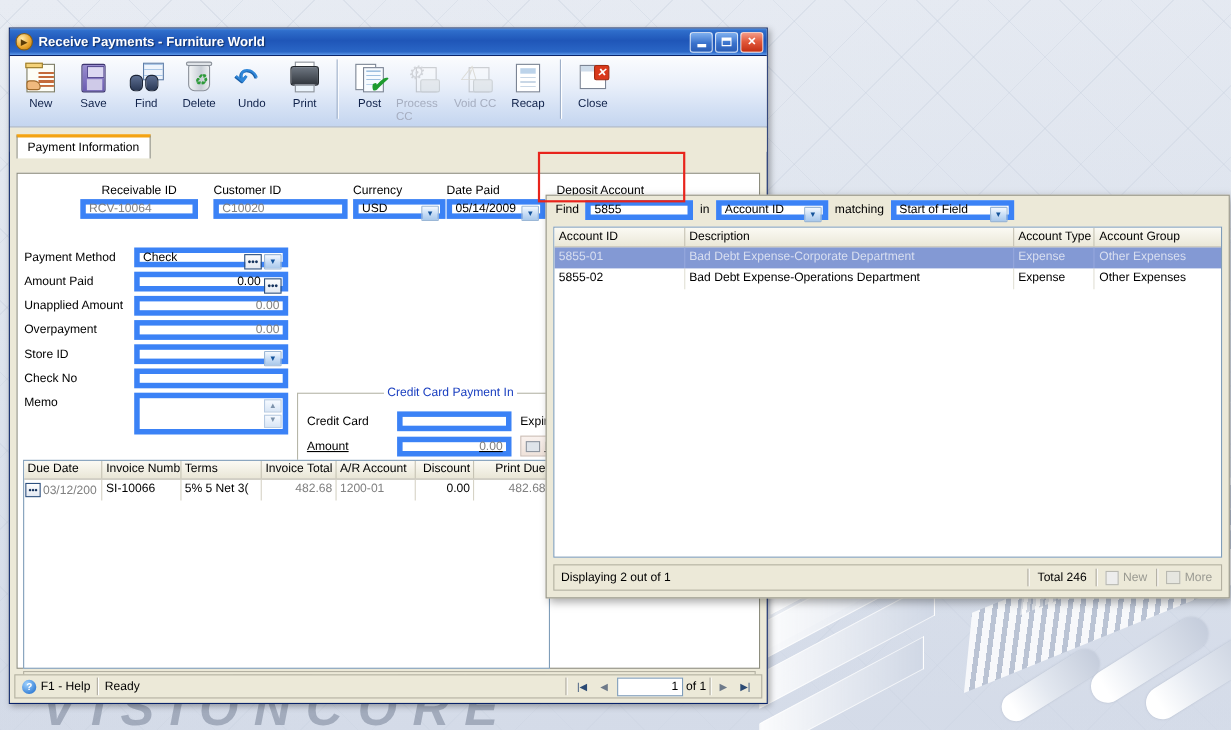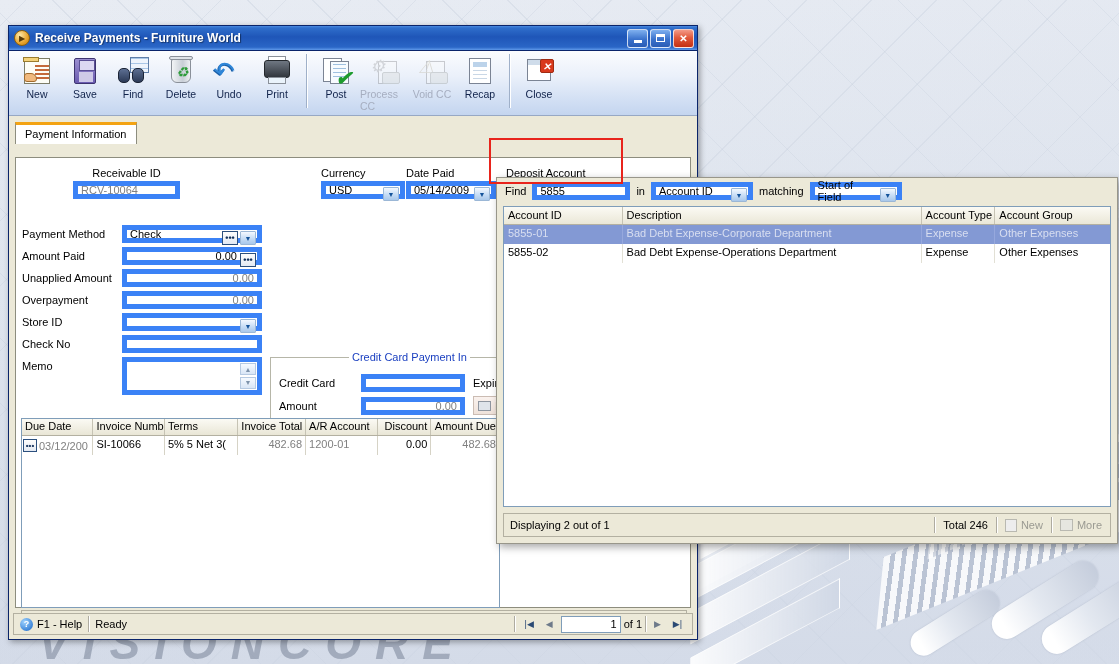--- a/index.html
+++ b/index.html
@@ -374,20 +374,24 @@
   <div class="tabstrip">
     <span class="tab">Payment Information</span>
   </div>
 
   <div class="formbody">
 
     <div style="position:absolute;left:57px;top:9px;width:107px;">
       <div class="lbl" style="text-align:center;">Receivable ID</div>
       <div class="fld ro" style="margin-top:2px;">RCV-10064</div>
     </div>
+    <div style="position:absolute;left:178px;top:9px;width:122px;">
+      <div class="lbl">Customer ID</div>
+      <div class="fld ro" style="margin-top:2px;">C10020</div>
+    </div>
     <div style="position:absolute;left:305px;top:9px;width:84px;">
       <div class="lbl">Currency</div>
       <div class="fld combo" style="margin-top:2px;">
         <span>USD</span>
         <span class="arrow">▼</span>
       </div>
     </div>
     <div style="position:absolute;left:390px;top:9px;width:90px;">
       <div class="lbl">Date Paid</div>
       <div class="fld combo" style="margin-top:2px;">
@@ -459,21 +463,21 @@
 
     <fieldset class="cc" style="height:188px;bottom:auto;">
       <legend>Credit Card Payment In</legend>
 
       <div style="position:absolute;left:8px;top:8px;width:420px;">
         <div style="display:flex;align-items:center;height:23px;">
           <span class="lbl" style="width:82px;">Credit Card</span>
           <span class="fld" style="width:104px;"></span>
           <span class="lbl" style="margin-left:8px;">Expiratio</span>
         </div>
-        <div style="display:flex;align-items:center;height:23px;">
+        <div style="display:flex;align-items:center;height:23px;text-decoration:underline;">
           <span class="lbl" style="width:82px;">Amount</span>
           <span class="fld right ro" style="width:104px;">0.00</span>
           <span style="margin-left:8px;display:flex;align-items:center;gap:4px;height:19px;padding:0 4px;
                        background:linear-gradient(180deg,#faf2ee,#efe2da);border:1px solid #cbbcb3;color:#9a9a92;">
             <span style="width:13px;height:10px;border:1px solid #8f96a0;background:#dfe4ea;display:inline-block;"></span>
             <span>Pro</span>
           </span>
         </div>
         <div style="display:flex;align-items:center;height:23px;">
           <span class="lbl" style="width:82px;">Name on Card</span>
@@ -502,21 +506,21 @@
     </fieldset>
 
     <div class="grid" style="position:absolute;left:5px;top:260px;width:479px;height:190px;overflow:hidden;">
       <div class="ghead">
         <div style="width:76px;">Due Date</div>
         <div style="width:76px;">Invoice Numb</div>
         <div style="width:78px;">Terms</div>
         <div style="width:72px;text-align:right;">Invoice Total</div>
         <div style="width:76px;">A/R Account</div>
         <div style="width:57px;text-align:right;">Discount</div>
-        <div style="width:72px;text-align:right;border-right:none;">Amount Due</div>
+        <div style="width:72px;text-align:right;border-right:none;">Print Due</div>
       </div>
       <div class="grow">
         <div style="width:76px;display:flex;align-items:center;gap:2px;padding-left:1px;">
           <span style="width:14px;height:13px;border:1px solid #2b4f7e;background:linear-gradient(180deg,#fdfdfd,#e3e9f2);
                        font-size:8px;font-weight:bold;color:#14325c;display:flex;align-items:center;justify-content:center;line-height:5px;">•••</span>
           <span style="color:#808080;">03/12/200</span>
         </div>
         <div style="width:76px;">SI-10066</div>
         <div style="width:78px;">5% 5 Net 3(</div>
         <div style="width:72px;text-align:right;color:#808080;">482.68</div>
@@ -564,21 +568,21 @@
 
   <div class="findbar">
     <span class="lbl">Find</span>
     <span class="fld" style="width:98px;">5855</span>
     <span class="lbl">in</span>
     <span class="fld combo" style="width:102px;position:relative;">
       <span>Account ID</span>
       <span class="arrow">▼</span>
     </span>
     <span class="lbl">matching</span>
-    <span class="fld combo" style="width:92px;position:relative;">
+    <span class="fld combo" style="width:112px;position:relative;">
       <span>Start of Field</span>
       <span class="arrow">▼</span>
     </span>
   </div>
 
   <div class="lgrid">
     <div class="lhead">
       <div style="width:119px;">Account ID</div>
       <div style="width:300px;">Description</div>
       <div style="width:74px;">Account Type</div>

